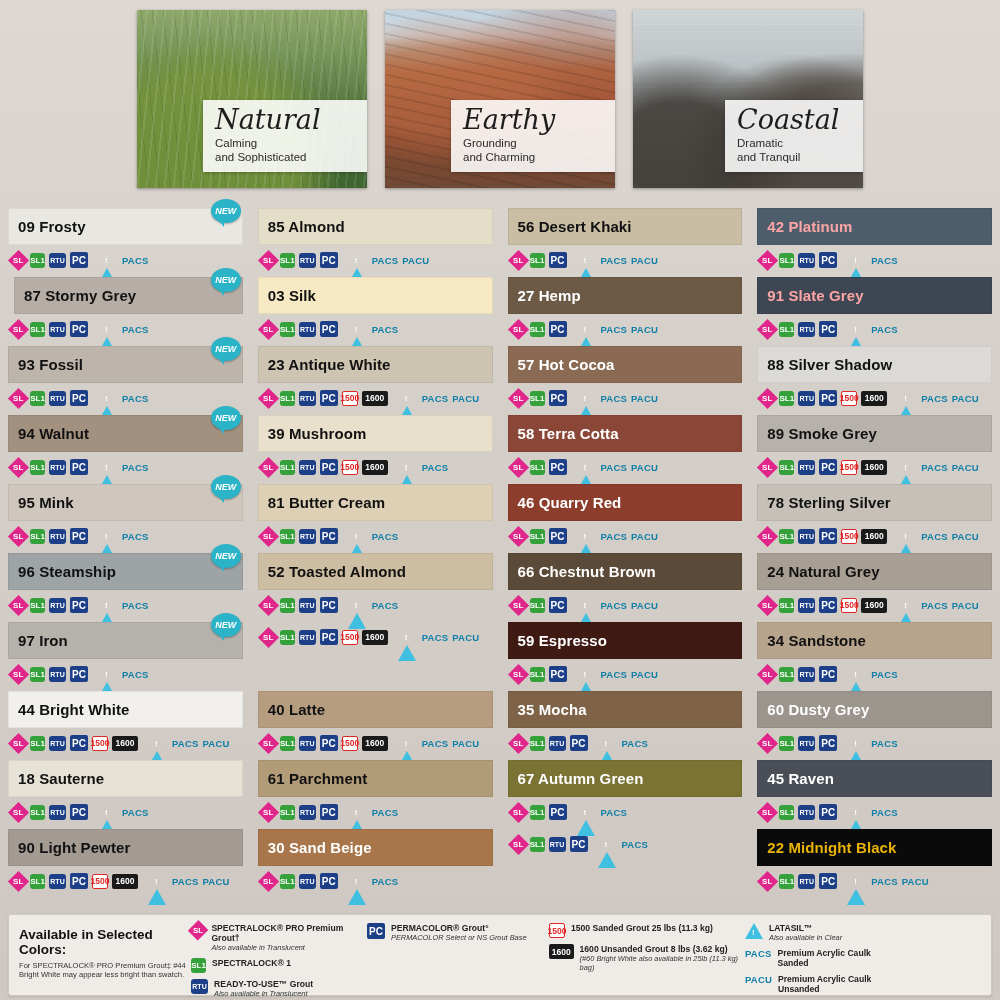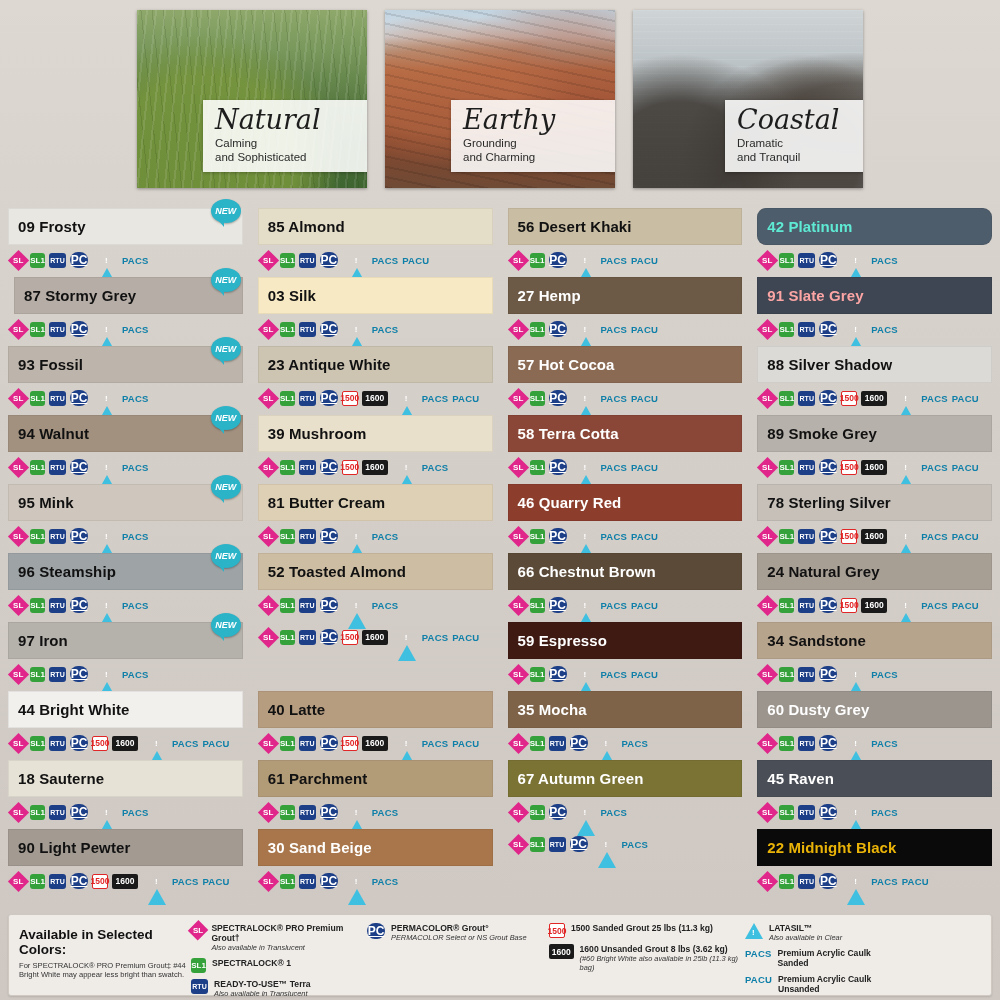--- a/index.html
+++ b/index.html
@@ -148,21 +148,21 @@
     transform: rotate(45deg);
   }
   .ic-sl span { transform: rotate(-45deg); display:block; }
   .ic-sl1 {
     width:15px;height:15px;background:#34a13a;color:#fff;font-size:8px;border-radius:3px;
   }
   .ic-rtu {
     width:17px;height:15px;background:#1d3f87;color:#fff;font-size:7px;border-radius:3px;
   }
   .ic-pc {
-    width:18px;height:16px;background:#1d3f87;color:#fff;font-size:12px;border-radius:8px;text-decoration:underline;
+    width:18px;height:16px;background:#1d3f87;color:#fff;font-size:10px;border-radius:2px;
   }
   .ic-1500 {
     width:16px;height:15px;background:#fff;color:#e02626;font-size:8.5px;
     border:1px solid #e02626;border-radius:2px;
   }
   .ic-1600 {
     width:26px;height:15px;background:#1a1a1a;color:#fff;font-size:8.5px;border-radius:2px;
   }
   .ic-lat {
     width:0;height:0;border-left:9px solid transparent;border-right:9px solid transparent;
@@ -271,21 +271,21 @@
             <span>SL</span>
           </span>
           <span class="ic ic-sl1">SL1</span>
           <span class="ic ic-pc">PC</span>
           <span style="margin-left: 6px; margin-right: 2px;"><span class="ic-lat"></span></span>
           <span class="ic ic-txt">PACS</span>
           <span class="ic ic-txt">PACU</span>
         </div>
       </div>
       <div class="swatch">
-        <div class="chip" style="background: rgb(78, 93, 107); color: #5eead4; border-radius: 9px;">42 Platinum</div>
+        <div class="chip" style="background: rgb(78, 93, 107); color: #fca5a5;">42 Platinum</div>
         <div class="icons">
           <span class="ic ic-sl">
             <span>SL</span>
           </span>
           <span class="ic ic-sl1">SL1</span>
           <span class="ic ic-rtu">RTU</span>
           <span class="ic ic-pc">PC</span>
           <span style="margin-left: 6px; margin-right: 2px;"><span class="ic-lat"></span></span>
           <span class="ic ic-txt">PACS</span>
         </div>
@@ -807,21 +807,21 @@
             <span>SL</span>
           </span>
           <div class="lg-txt"><b>SPECTRALOCK® PRO Premium Grout†</b><i>Also available in Translucent</i></div>
         </div>
         <div class="lg-row">
           <span class="ic ic-sl1">SL1</span>
           <div class="lg-txt"><b>SPECTRALOCK® 1</b></div>
         </div>
         <div class="lg-row">
           <span class="ic ic-rtu">RTU</span>
-          <div class="lg-txt"><b>READY-TO-USE™ Terra</b><i>Also available in Translucent</i></div>
+          <div class="lg-txt"><b>READY-TO-USE™ Grout</b><i>Also available in Translucent</i></div>
         </div>
       </div>
     <div class="legend-col c2" id="lgc2">
         <div class="lg-row">
           <span class="ic ic-pc">PC</span>
           <div class="lg-txt"><b>PERMACOLOR® Grout°</b><i>PERMACOLOR Select or NS Grout Base</i></div>
         </div>
       </div>
     <div class="legend-col c3" id="lgc3">
         <div class="lg-row">

